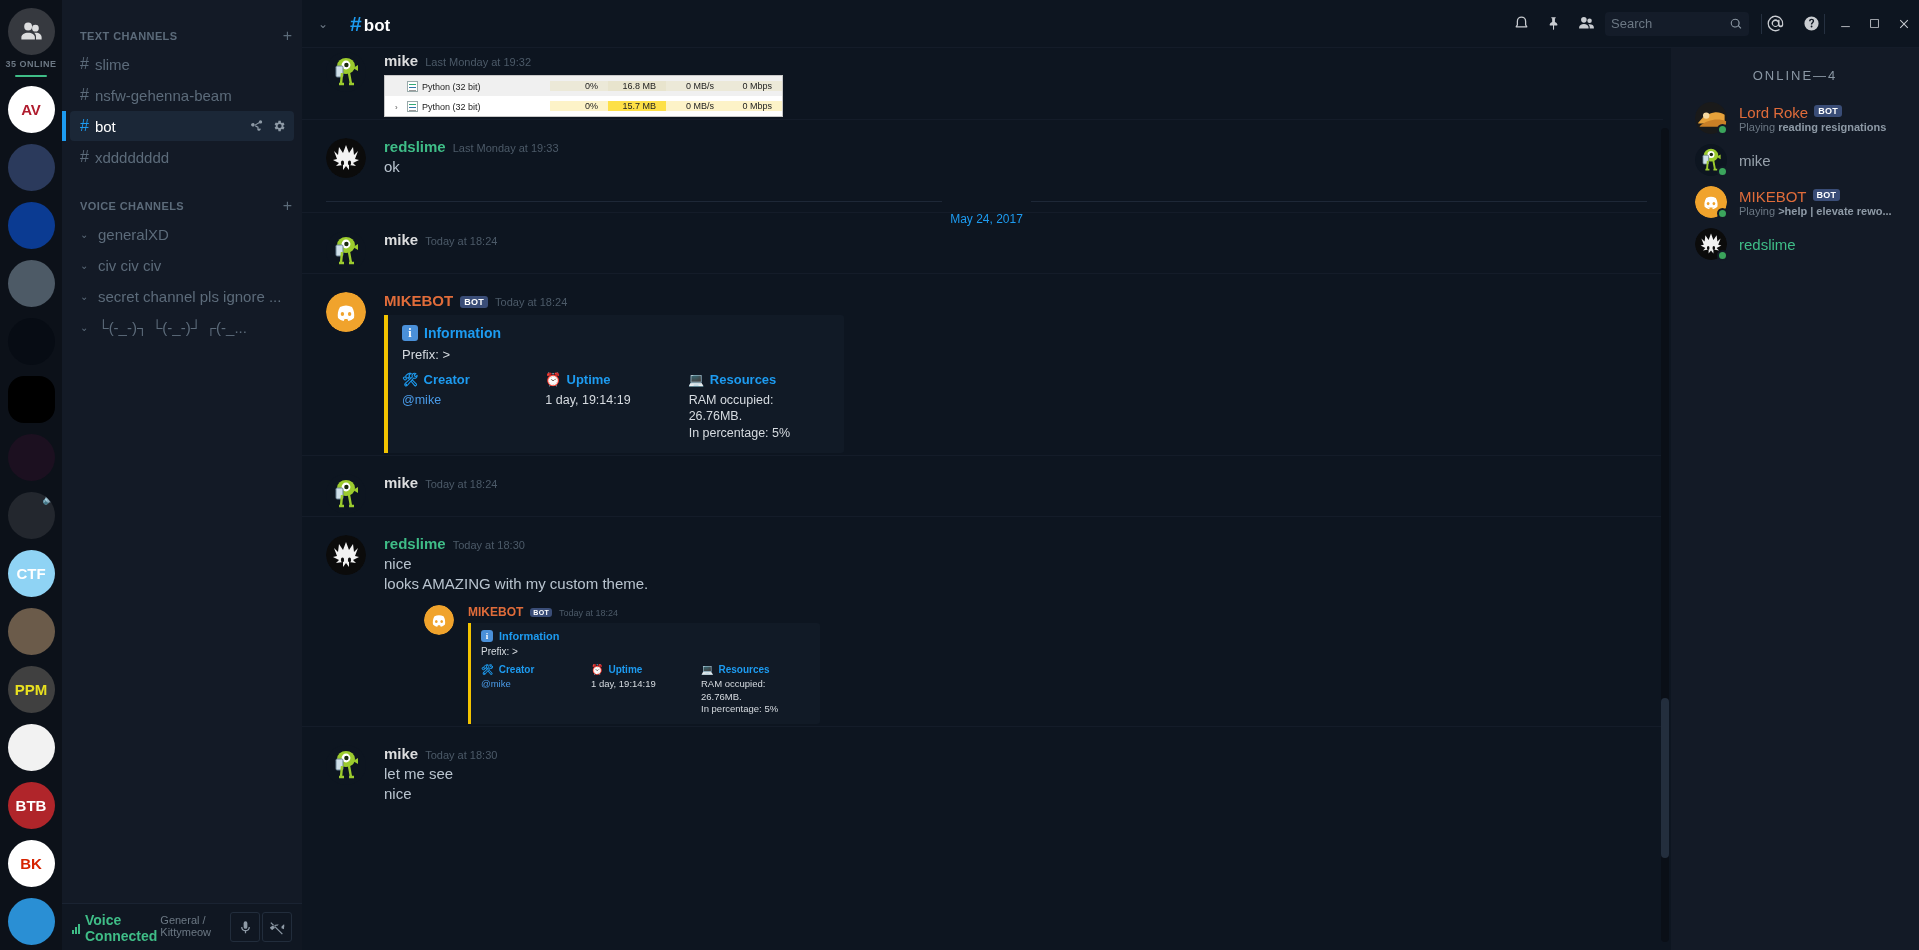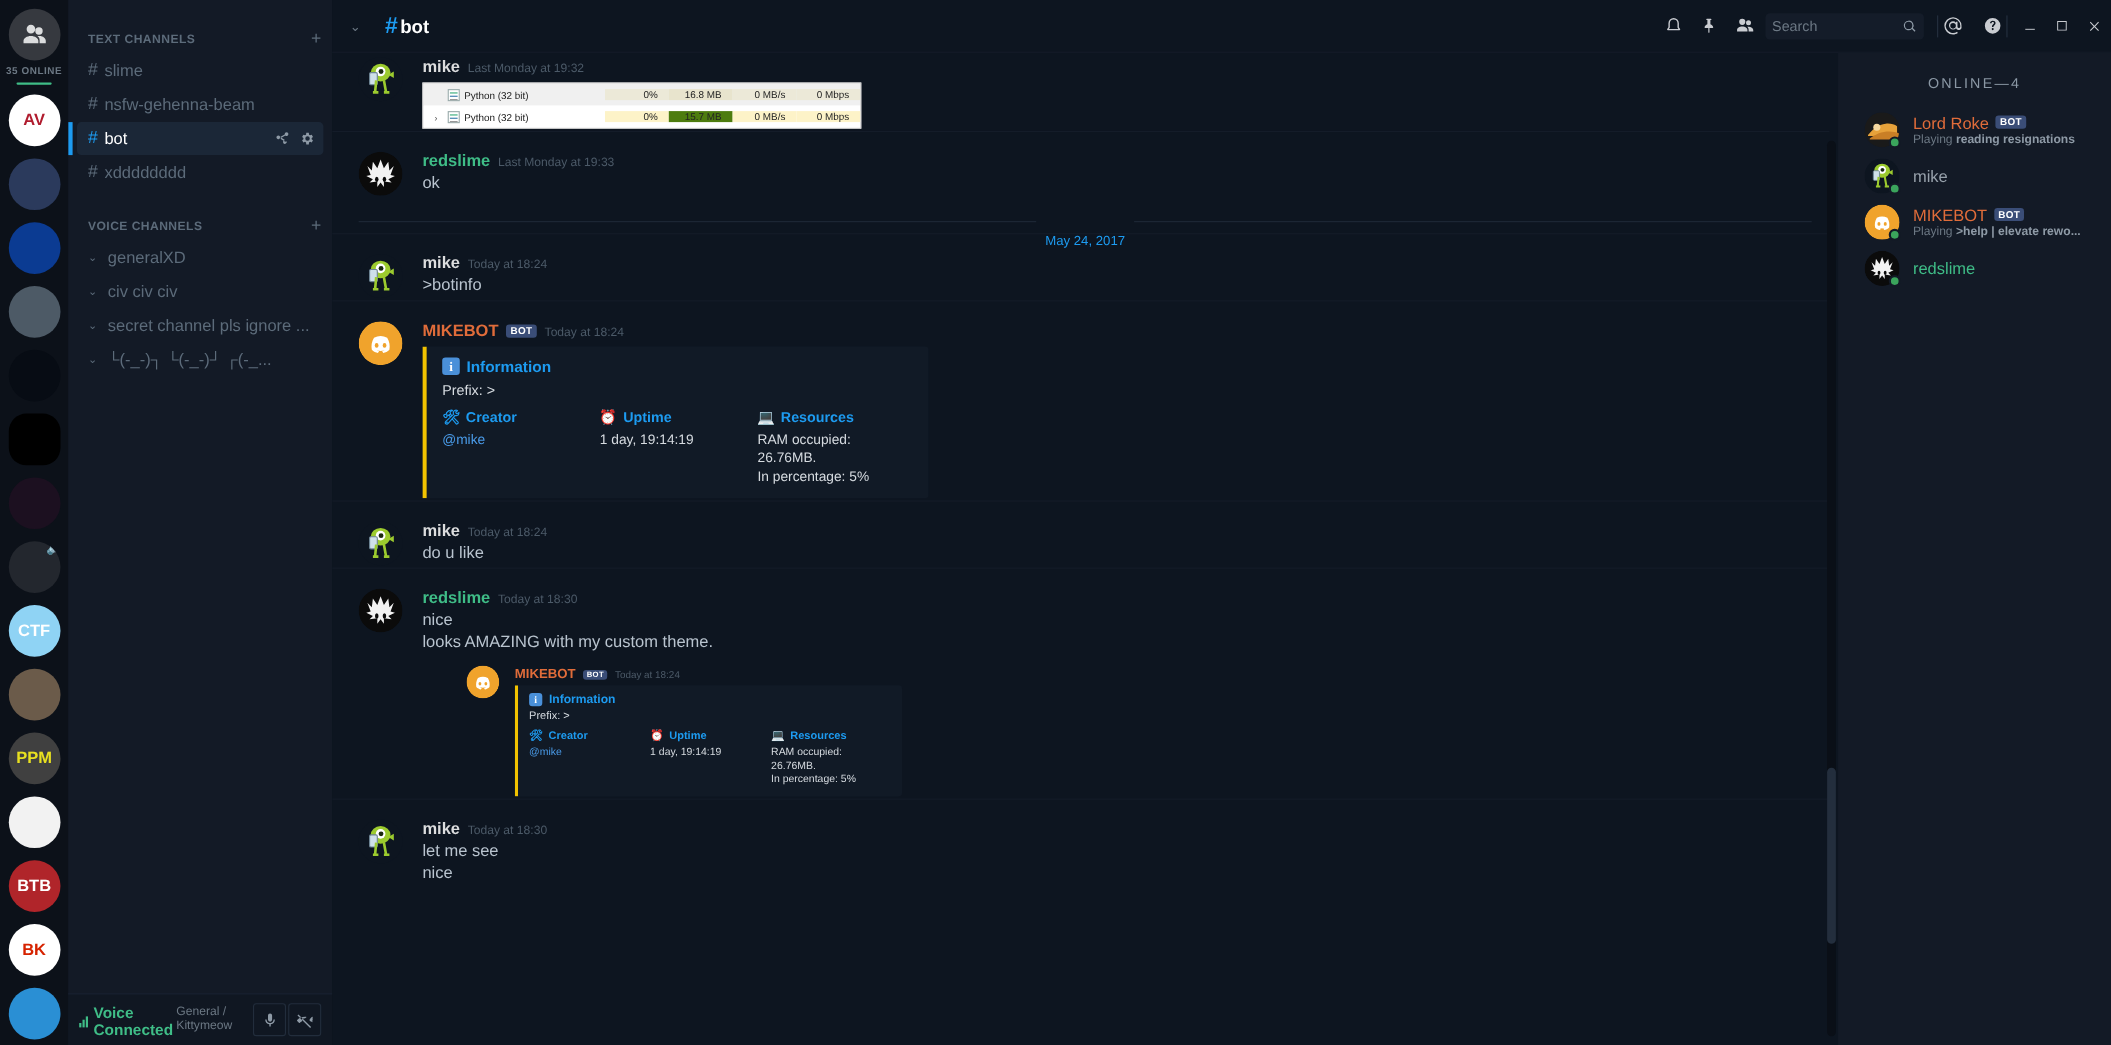--- a/index.html
+++ b/index.html
@@ -176,21 +176,21 @@
     width: 11px; height: 11px; background: #fff; border: 1px solid #9aa; position: relative;
     display:inline-block;
   }
   .tm-pyicon::after {
     content:""; position:absolute; left:1px; top:2px; width:7px; height:1px;
     background:#3a7; box-shadow: 0 3px 0 #37a, 0 6px 0 #999;
   }
   .tm-cell { width: 58px; text-align: right; padding-right: 10px; color: #222; }
   .tm-row.r1 .c1 { background:#ece9d8; } .tm-row.r1 .c2 { background:#e8e4cd; }
   .tm-row.r1 .c3 { background:#ece9d8; } .tm-row.r1 .c4 { background:#ece9d8; }
-  .tm-row.r2 .c1 { background:#fdf3c8; } .tm-row.r2 .c2 { background:#4d7c0f; }
+  .tm-row.r2 .c1 { background:#fdf3c8; } .tm-row.r2 .c2 { background:#fde047; }
   .tm-row.r2 .c3 { background:#fdf3c8; } .tm-row.r2 .c4 { background:#fdf3c8; }
   .tm-row.r1 .tm-name { background:#f0f0f0; }
 
   
   .embed {
     margin-top: 6px; border-left: 4px solid #f2c300; background: #111a26;
     padding: 10px 12px 12px 14px; width: 460px; border-radius: 0 3px 3px 0;
   }
   .embed-title {
     display: flex; align-items: center; gap: 6px; color: #1d9bf0;
@@ -527,21 +527,20 @@
                   <rect x="10" y="14" width="7" height="11" rx="1.2" fill="#cfe0ea" stroke="#6d8494"></rect>
                   <path d="M16 21l-1 11M23 21l2 11" stroke="#9ccb2e" stroke-width="2.4" fill="none"></path>
                   <path d="M13 32h5M23 32h5" stroke="#9ccb2e" stroke-width="2.4"></path>
                 </svg>
               </div>
               <div class="msg-body">
                 <div class="msg-head">
                   <span class="author mike">mike</span>
                   <span class="ts">Today at 18:24</span>
                 </div>
-                <div class="mtext">&gt;botinfo</div>
               </div>
             </div>
             <div class="msg">
               <div class="avatar">
                 <svg width="40" height="40" viewBox="0 0 40 40">
                   <circle cx="20" cy="20" r="20" fill="#f0a32c"></circle>
                   <path d="M14 15c4-2 8-2 12 0 2.2 3.6 2.6 7.4 2 11-1.6 1.6-3.6 2.6-5.6 3l-1-1.8c1-.3 2-.8 2.8-1.4-.4.3-1 .5-1.4.7-1.8.7-3.8.7-5.6 0-.5-.2-1-.4-1.4-.7.8.6 1.8 1.1 2.8 1.4l-1 1.8c-2-.4-4-1.4-5.6-3-.6-3.6-.2-7.4 2-11z" fill="#fff"></path>
                   <ellipse cx="16.4" cy="22" rx="1.7" ry="2.1" fill="#f0a32c"></ellipse>
                   <ellipse cx="23.6" cy="22" rx="1.7" ry="2.1" fill="#f0a32c"></ellipse>
                 </svg>
@@ -600,21 +599,20 @@
                   <rect x="10" y="14" width="7" height="11" rx="1.2" fill="#cfe0ea" stroke="#6d8494"></rect>
                   <path d="M16 21l-1 11M23 21l2 11" stroke="#9ccb2e" stroke-width="2.4" fill="none"></path>
                   <path d="M13 32h5M23 32h5" stroke="#9ccb2e" stroke-width="2.4"></path>
                 </svg>
               </div>
               <div class="msg-body">
                 <div class="msg-head">
                   <span class="author mike">mike</span>
                   <span class="ts">Today at 18:24</span>
                 </div>
-                <div class="mtext">do u like</div>
               </div>
             </div>
             <div class="msg">
               <div class="avatar">
                 <svg width="40" height="40" viewBox="0 0 40 40">
                   <circle cx="20" cy="20" r="20" fill="#0b0b0b"></circle>
                   <path d="M20 7l3 8 4-6 1 8 4-4-3 8 4 1-6 3 3 3-7-1v5l-3-4-3 4v-5l-7 1 3-3-6-3 4-1-3-8 4 4 1-8 4 6z" fill="#f2f2f2"></path>
                   <ellipse cx="16.5" cy="25" rx="1.6" ry="2.4" fill="#0b0b0b"></ellipse>
                   <ellipse cx="23.5" cy="25" rx="1.6" ry="2.4" fill="#0b0b0b"></ellipse>
                 </svg>

